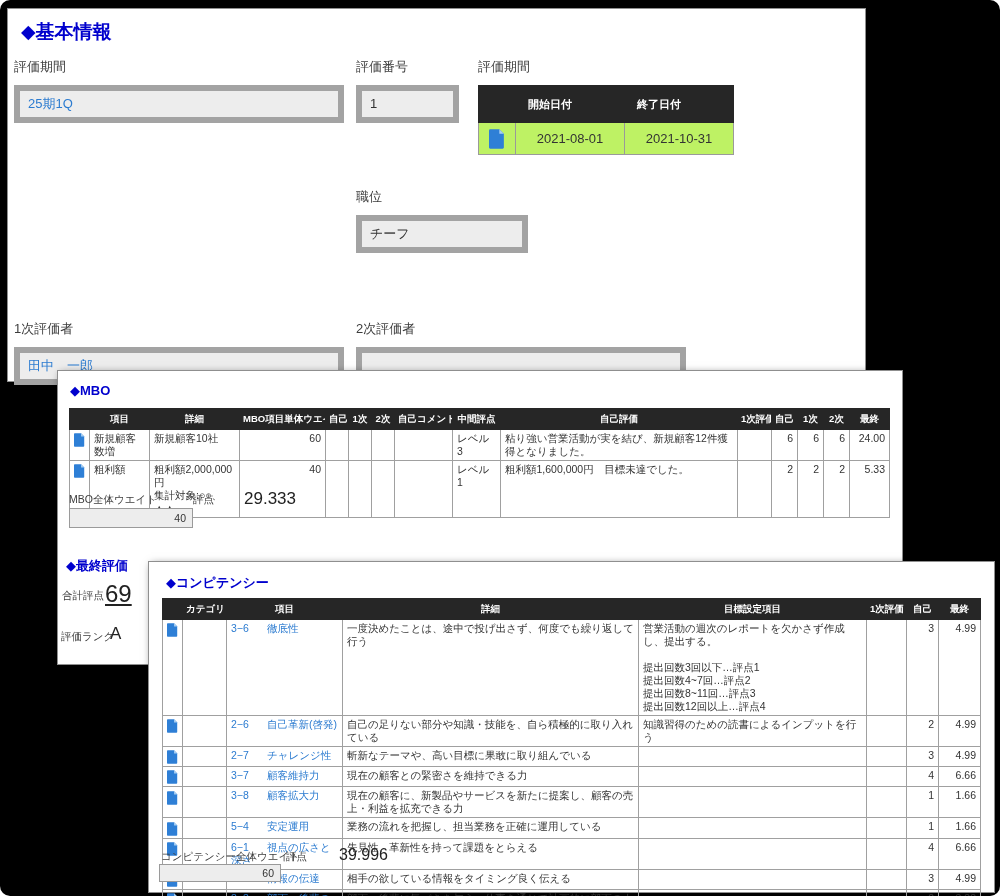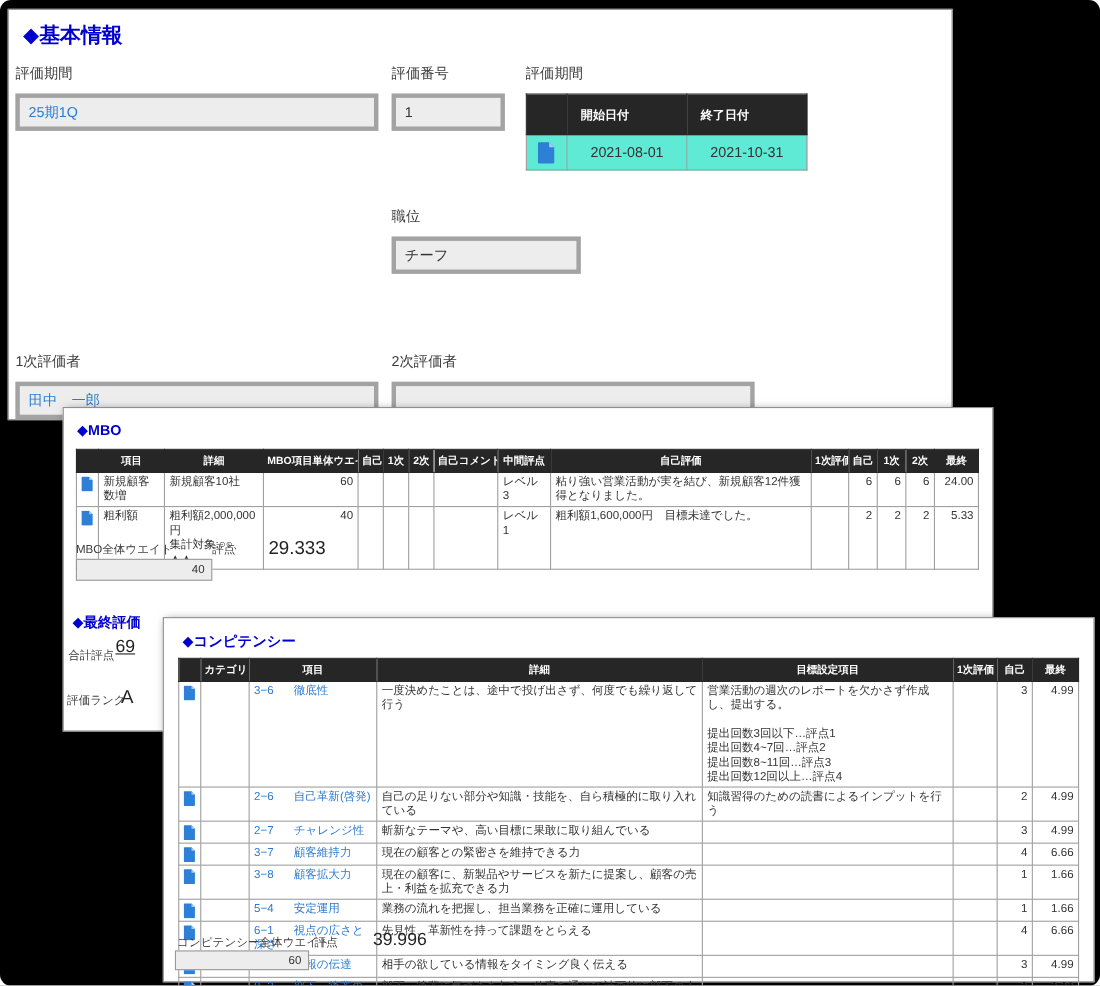--- a/index.html
+++ b/index.html
@@ -9,30 +9,30 @@
   #panel-basic{left:7px;top:8px;width:857px;height:372px;z-index:1;}
   #panel-mbo{left:57px;top:370px;width:844px;height:293px;z-index:2;}
   #panel-comp{left:148px;top:561px;width:845px;height:330px;z-index:3;}
 
   .sec-title{position:absolute;color:#0000cd;font-weight:bold;margin:0;}
   #panel-basic .sec-title{left:13px;top:10px;font-size:19px;}
   #panel-mbo .sec-title,#panel-comp .sec-title,.final-title{font-size:13px;}
 
   .fld{position:absolute;}
   .lbl{font-size:13px;color:#3c3c3c;margin-bottom:10px;line-height:16px;}
-  .inp{background:#ededed;border:4px solid #a3a3a3;height:26px;line-height:26px;
+  .inp{background:#ededed;border:6px solid #a3a3a3;height:26px;line-height:26px;
        font-size:13px;color:#333;padding:0 8px;overflow:hidden;white-space:nowrap;}
   .inp.blue{color:#2b7bd0;}
 
   
   .mini-table{border-collapse:collapse;table-layout:fixed;}
   .mini-table th{background:#262626;color:#fff;font-size:11px;font-weight:bold;height:36px;
                  text-align:left;padding:0 0 0 12px;border:1px solid #262626;}
   .mini-table th.icon-col{width:36px;padding:0;}
-  .mini-table td{border:1px solid #9a9a9a;background:#5eead4;height:31px;font-size:13px;color:#333;
+  .mini-table td{border:1px solid #9a9a9a;background:#bef264;height:31px;font-size:13px;color:#333;
                  text-align:center;padding:0 6px;}
   .mini-table td.icon-cell{width:36px;padding:0;text-align:center;}
 
   
   .dtable{border-collapse:collapse;table-layout:fixed;position:absolute;}
   .dtable th{background:#262626;color:#fff;font-size:9.5px;font-weight:bold;height:20px;
              padding:0 3px;border:1px solid #262626;white-space:nowrap;overflow:hidden;}
   .dtable td{border:1px solid #a0a0a0;font-size:10.5px;color:#333;padding:2px 4px;
              vertical-align:top;line-height:13px;overflow:hidden;}
   .dtable td.num{text-align:right;white-space:nowrap;}
@@ -195,21 +195,21 @@
         </tbody>
     </table>
 
     <div class="small-lbl" style="position:absolute;left:11px;top:122px;">MBO全体ウエイト</div>
     <div class="weight-inp" style="left:11px;top:137px;width:110px;height:18px;line-height:18px;">40</div>
     <div class="small-lbl" style="position:absolute;left:135px;top:122px;">評点</div>
     <div class="big-num" style="left:186px;top:118px;font-size:17px;">29.333</div>
 
     <h2 class="sec-title final-title" style="left:8px;top:186px;">◆最終評価</h2>
     <div class="small-lbl" style="position:absolute;left:4px;top:218px;">合計評点</div>
-    <div class="big-num" style="left:47px;top:209px;font-size:16px;text-decoration:underline;">69</div>
+    <div class="big-num" style="left:47px;top:209px;font-size:24px;text-decoration:underline;">69</div>
     <div class="small-lbl" style="position:absolute;left:3px;top:259px;">評価ランク</div>
     <div class="big-num" style="left:52px;top:253px;font-size:17px;">A</div>
   </section>
 
   <section class="panel" id="panel-comp">
     <h2 class="sec-title" style="left:17px;top:12px;">◆コンピテンシー</h2>
 
     <table class="dtable" style="left:13px;top:36px;width:818px;">
       <colgroup>
         <col style="width:20px">

